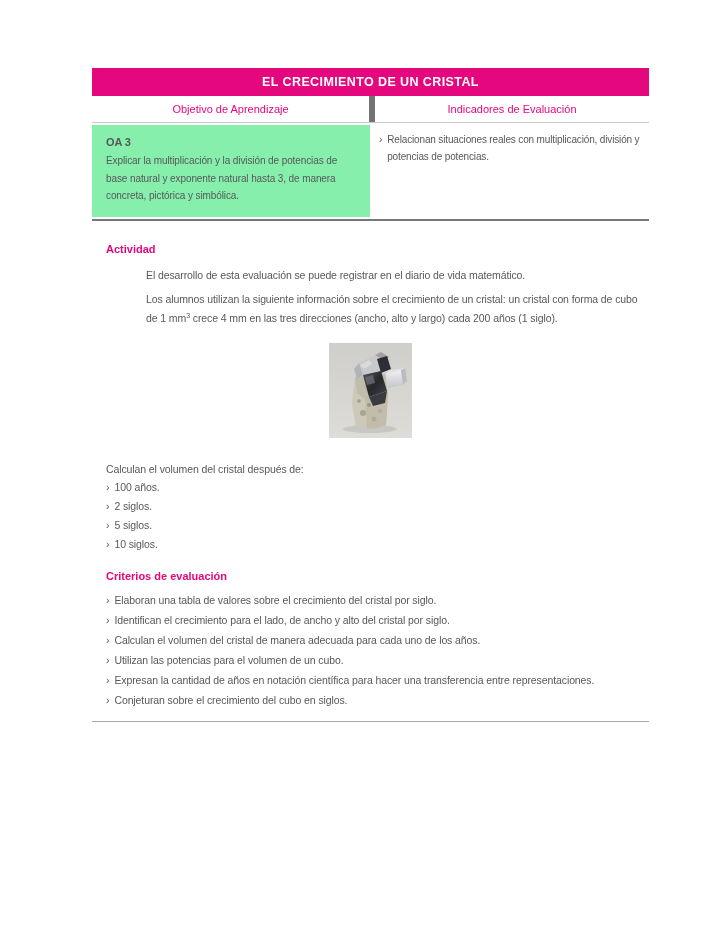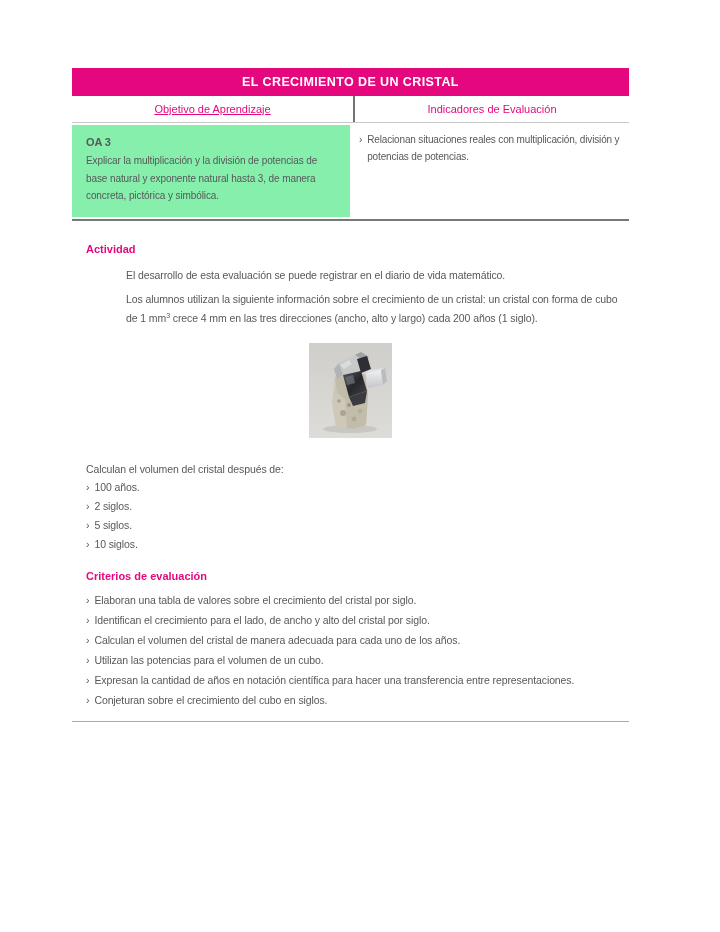--- a/index.html
+++ b/index.html
@@ -6,21 +6,21 @@
   html, body { background: #ffffff; }
   body {
     width: 720px; height: 932px;
     position: relative;
     font-family: "Liberation Sans", sans-serif;
     color: #57585a;
     overflow: hidden;
   }
   .doc {
     position: absolute;
-    left: 72px; top: 68px;
+    left: 92px; top: 68px;
     width: 557px;
   }
   
   .title-bar {
     height: 28px;
     background: #e5077e;
     color: #ffffff;
     display: flex; align-items: center; justify-content: center;
     font-size: 12.5px;
     font-weight: bold;
@@ -29,21 +29,21 @@
   .header-row {
     display: flex;
     height: 27px;
     border-bottom: 1px solid #c9c9c9;
   }
   .header-cell {
     display: flex; align-items: center; justify-content: center;
     color: #e5077e;
     font-size: 11px;
   }
-  .header-cell.left { width: 283px; border-right: 2px solid #737373; text-decoration: underline; }
+  .header-cell.left { width: 283px; border-right: 6px solid #737373; }
   .header-cell.right { flex: 1; }
   
   .content-row { display: flex; padding-top: 2px; align-items: stretch; }
   .oa-cell {
     width: 278px;
     background: #86efac;
     padding: 9px 13px 12px 14px;
     font-size: 10px;
     letter-spacing: -0.1px;
     line-height: 17.5px;

